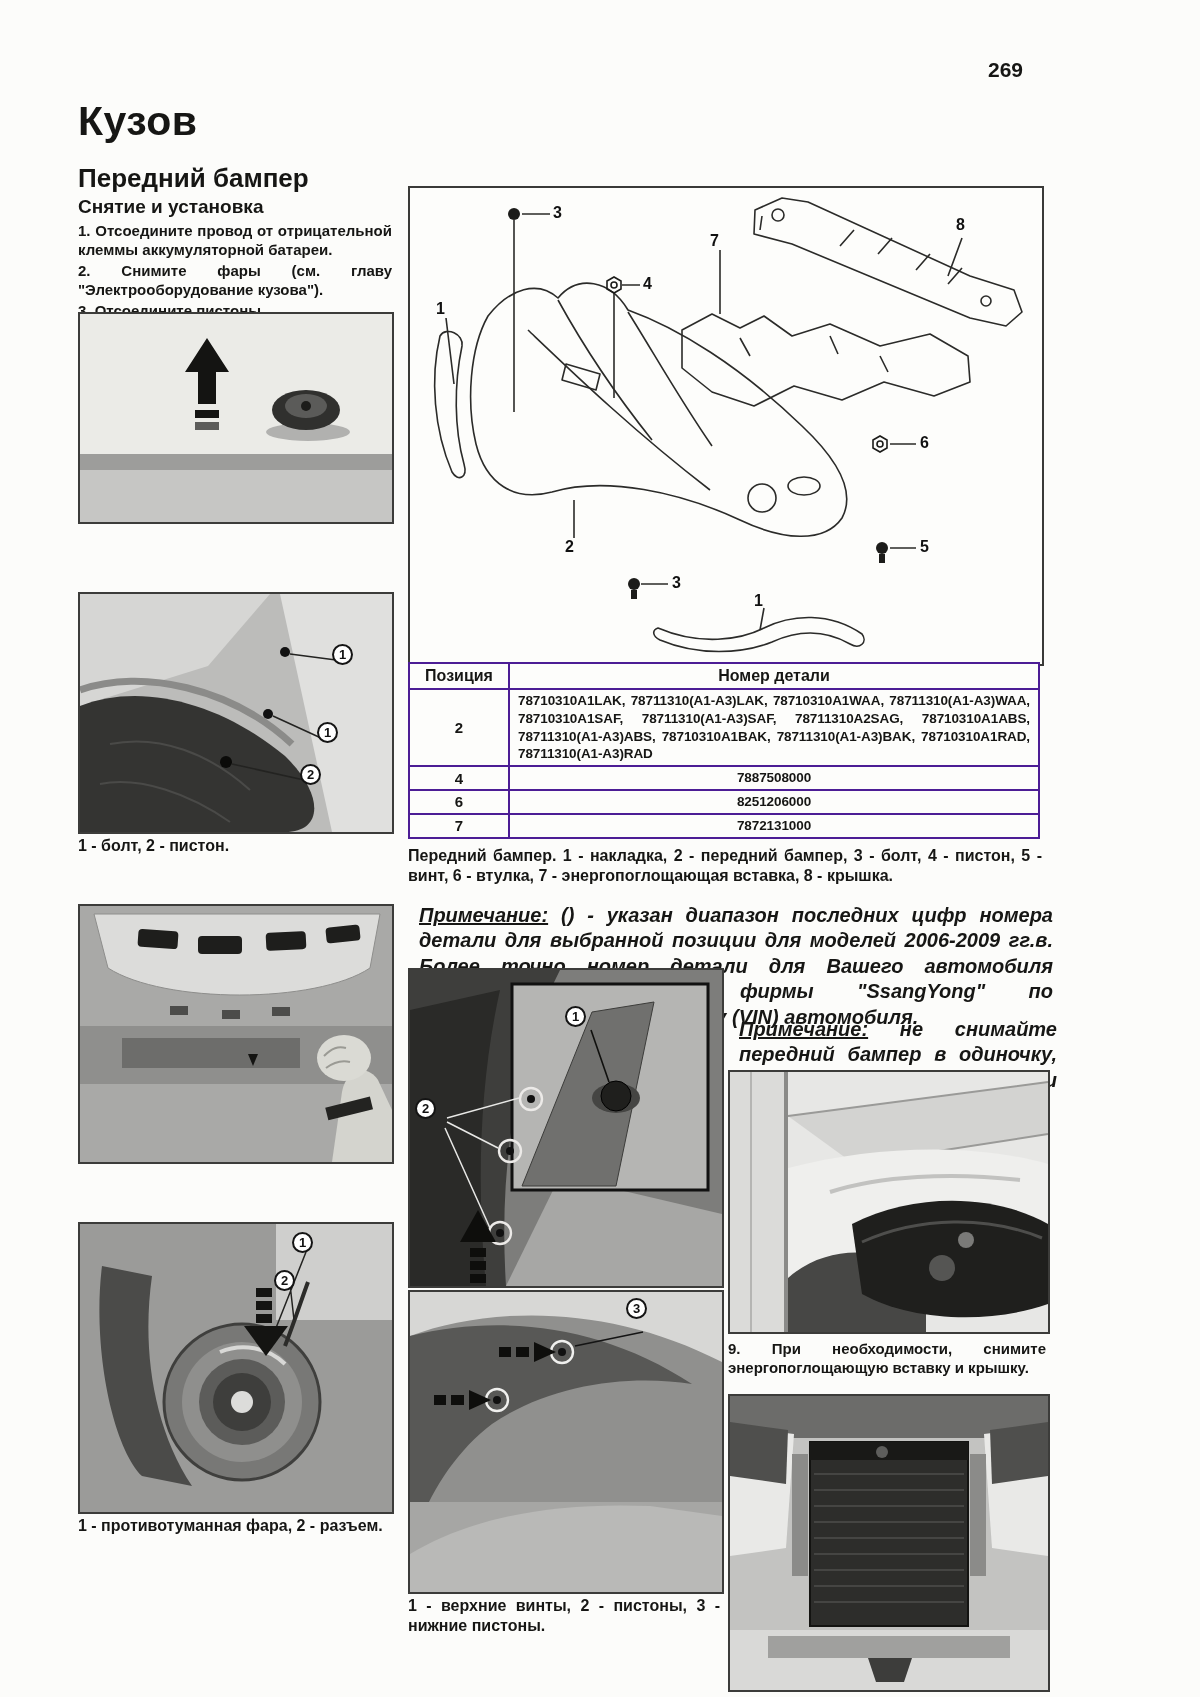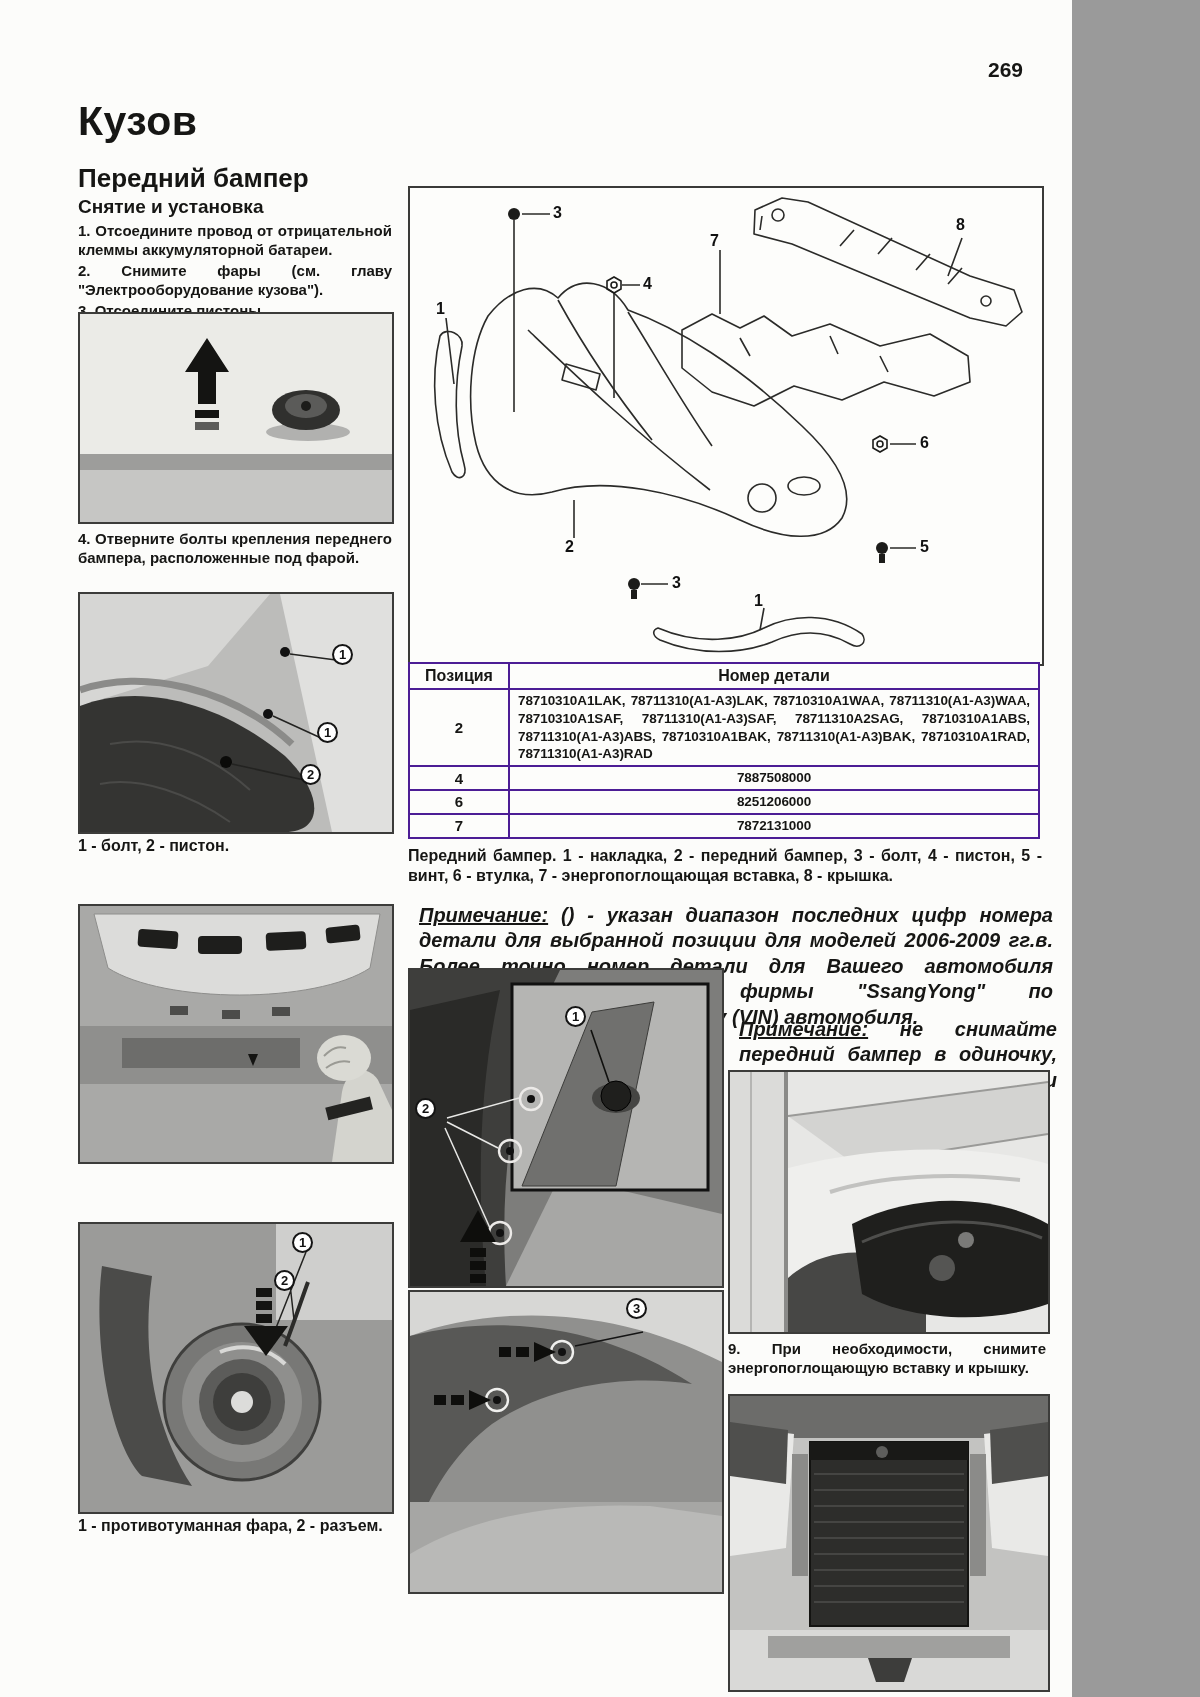--- a/index.html
+++ b/index.html
@@ -1,16 +1,16 @@
 <!DOCTYPE html>
 <html><head>
 <meta charset="utf-8">
 <style>
   html,body{margin:0;padding:0;background:#9a9a9a;}
-  .page{position:relative;width:1072px;height:1697px;background:#fcfcfa;
+  .page{position:relative;width:1200px;height:1697px;background:#fcfcfa;
         font-family:"Liberation Sans",sans-serif;color:#161614;overflow:hidden;}
   .abs{position:absolute;}
   .pagenum{font-size:21px;font-weight:700;}
   .title{font-size:41px;font-weight:700;letter-spacing:.5px;}
   .h2{font-size:26px;font-weight:700;}
   .h3{font-size:19px;font-weight:700;}
   .step{font-size:15px;font-weight:700;line-height:1.24;text-align:justify;margin:0 0 3px 0;}
   .caption{font-size:16px;font-weight:700;line-height:1.25;}
   .photo{position:absolute;border:2px solid #3c3c3a;overflow:hidden;background:#cfcfcd;}
   .photo svg{display:block;}
@@ -56,21 +56,20 @@
       <ellipse cx="226" cy="92" rx="21" ry="12" fill="#5b5b59"></ellipse>
       <circle cx="226" cy="92" r="5" fill="#1c1c1a"></circle>
       <g fill="#141412">
         <polygon points="127,24 105,58 118,58 118,90 136,90 136,58 149,58"></polygon>
         <rect x="115" y="96" width="24" height="8"></rect>
         <rect x="115" y="108" width="24" height="8" fill="#5c5c5a"></rect>
       </g>
     </svg>
   </div>
 
-  <p class="abs step" style="left:78px;top:530px;width:314px;">4. Отверните болты крепления переднего бампера, расположенные под фарой.</p>
 
   <div class="photo" style="left:78px;top:592px;width:312px;height:238px;">
     <svg width="312" height="238" viewBox="0 0 312 238">
       <rect width="312" height="238" fill="#bcbcba"></rect>
       <polygon points="200,0 312,0 312,238 252,238" fill="#e0e0de"></polygon>
       <polygon points="0,0 190,0 128,72 0,112" fill="#d6d6d4"></polygon>
       <path d="M0,112 C60,88 140,108 205,162 C244,200 244,238 205,238 L0,238 Z" fill="#343432"></path>
       <path d="M0,96 C62,74 152,94 212,150" stroke="#8b8b89" stroke-width="7" fill="none"></path>
       <path d="M30,150 C80,140 130,160 170,196 M20,190 C60,182 110,200 150,228" stroke="#4a4a48" stroke-width="2" fill="none"></path>
       <circle cx="205" cy="58" r="5" fill="#111"></circle>
@@ -263,20 +262,21 @@
         <rect x="106" y="55" width="13" height="10"></rect>
         <rect x="89" y="55" width="12" height="10"></rect>
         <polygon points="59,98 59,118 81,108"></polygon>
         <rect x="41" y="103" width="13" height="10"></rect>
         <rect x="24" y="103" width="12" height="10"></rect>
       </g>
     </svg>
   <span class="co circ" style="left: 216px; top: 6px;">3</span>
     </div>
 
+  <div class="abs caption" style="left:408px;top:1596px;width:312px;text-align:justify;">1 - верхние винты, 2 - пистоны, 3 - нижние пистоны.</div>
 
 
   <p class="abs note" style="left:728px;top:1006px;width:318px;">
     <span class="lbl">Примечание:</span>
     <span>не снимайте передний бампер в одиночку, он может упасть и травмировать Вас.</span>
   </p>
 
   <div class="photo" style="left:728px;top:1070px;width:318px;height:260px;">
     <svg width="318" height="260" viewBox="0 0 318 260">
       <rect width="318" height="260" fill="#e7e7e5"></rect>

